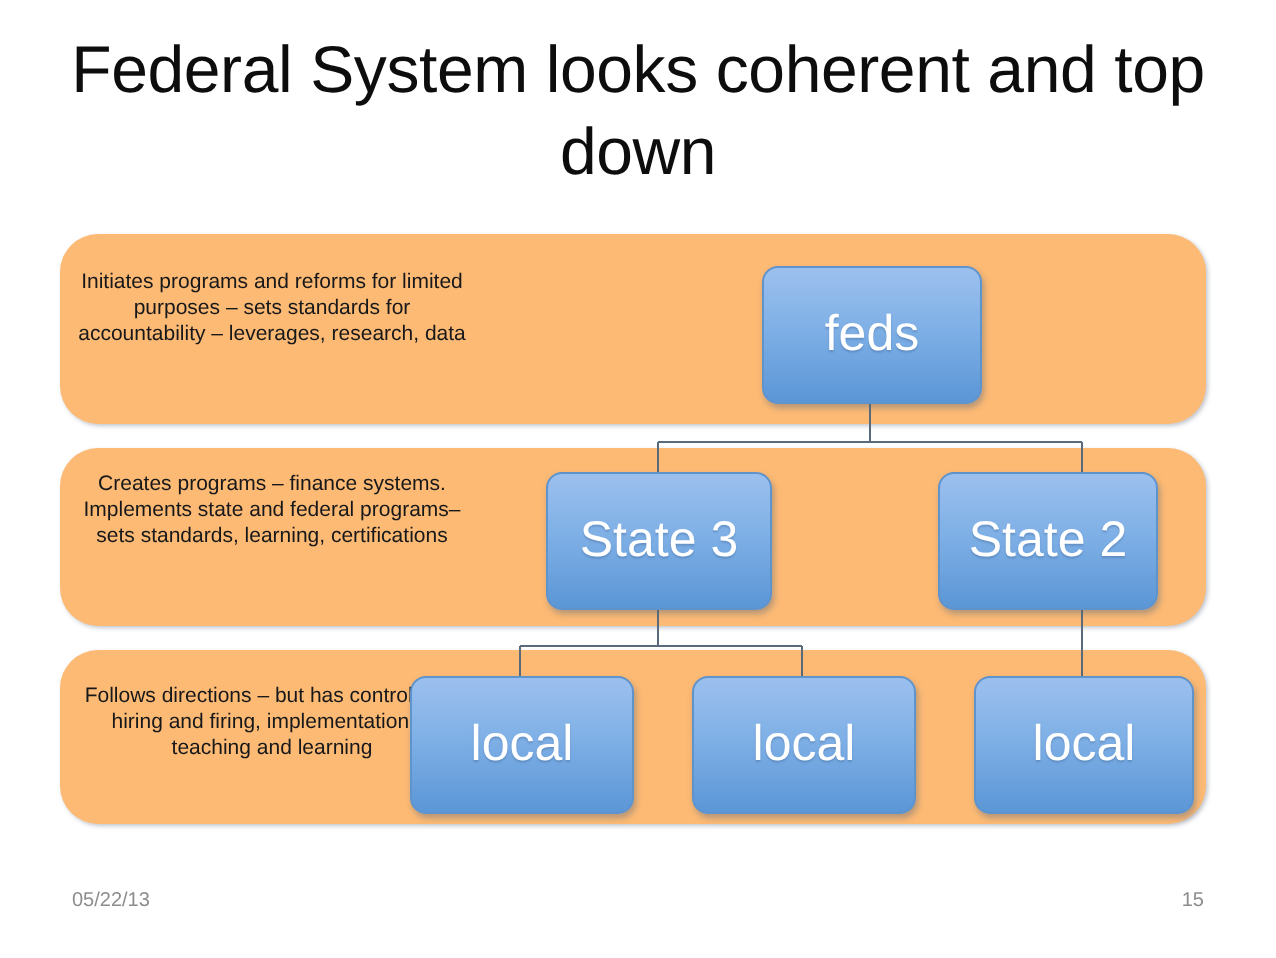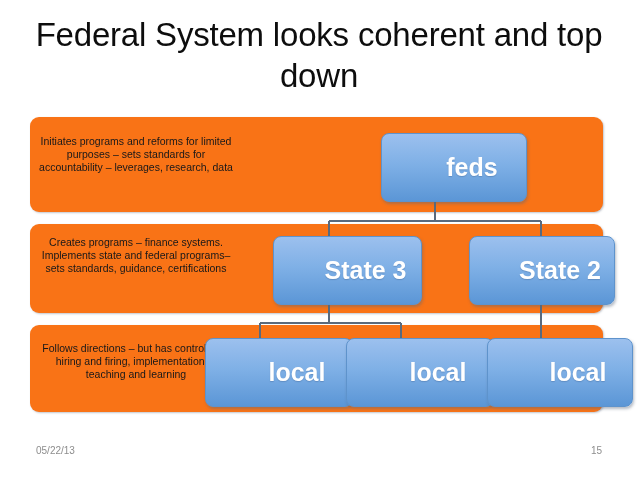--- a/index.html
+++ b/index.html
@@ -32,22 +32,22 @@
     color: #0d0d0d;
     font-weight: 400;
     letter-spacing: -0.2px;
   }
 
   
   .band {
     position: absolute;
     left: 30px;
     width: 573px;
-    background: #f97316;
-    border-radius: 9px;
+    background: #fdba74;
+    border-radius: 19px;
     box-shadow: 1px 1px 2px rgba(120,128,145,0.45);
   }
   #band-1 { top: 117px; height: 95px; }
   #band-2 { top: 224px; height: 89px; }
   #band-3 { top: 325px; height: 87px; }
 
   .band-text {
     position: absolute;
     left: 8px;
     width: 196px;
@@ -75,23 +75,22 @@
     position: absolute;
     border-radius: 8px;
     background: linear-gradient(to bottom, #9cc0ee 0%, #7fb0e6 45%, #5b96d6 100%);
     border: 1px solid #5e93cc;
     box-shadow: 1px 2px 3px rgba(90,105,125,0.45);
     display: flex;
     align-items: center;
     justify-content: center;
     color: #ffffff;
     font-size: 25px;
-    font-weight: 700;
+    font-weight: 400;
     text-shadow: 0 1px 1px rgba(60,95,140,0.35);
-    padding-left: 36px;
   }
   #node-feds    { left: 381px; top: 133px; width: 108px; height: 67px; }
   #node-state-1 { left: 273px; top: 236px; width: 111px; height: 67px; }
   #node-state-2 { left: 469px; top: 236px; width: 108px; height: 67px; }
   #node-local-1 { left: 205px; top: 338px; width: 110px; height: 67px; }
   #node-local-2 { left: 346px; top: 338px; width: 110px; height: 67px; }
   #node-local-3 { left: 487px; top: 338px; width: 108px; height: 67px; }
 
   
   .footer-date {
@@ -114,21 +113,21 @@
 
 <div class="slide">
 
   <div class="slide-title">Federal System looks coherent and top down</div>
 
   <div class="band" id="band-1">
     <div class="band-text">Initiates programs and reforms for limited purposes – sets standards for accountability – leverages, research, data</div>
   </div>
 
   <div class="band" id="band-2">
-    <div class="band-text">Creates programs – finance systems. Implements state and federal programs– sets standards, guidance, certifications</div>
+    <div class="band-text">Creates programs – finance systems. Implements state and federal programs– sets standards, learning, certifications</div>
   </div>
 
   <div class="band" id="band-3">
     <div class="band-text">Follows directions – but has control over hiring and firing, implementation of teaching and learning</div>
   </div>
 
   <svg class="connectors" width="638" height="479" viewBox="0 0 638 479">
     <g stroke="#5a6a7d" stroke-width="1.2" fill="none" shape-rendering="crispEdges">
 
       <path d="M435,200 L435,221"></path>

